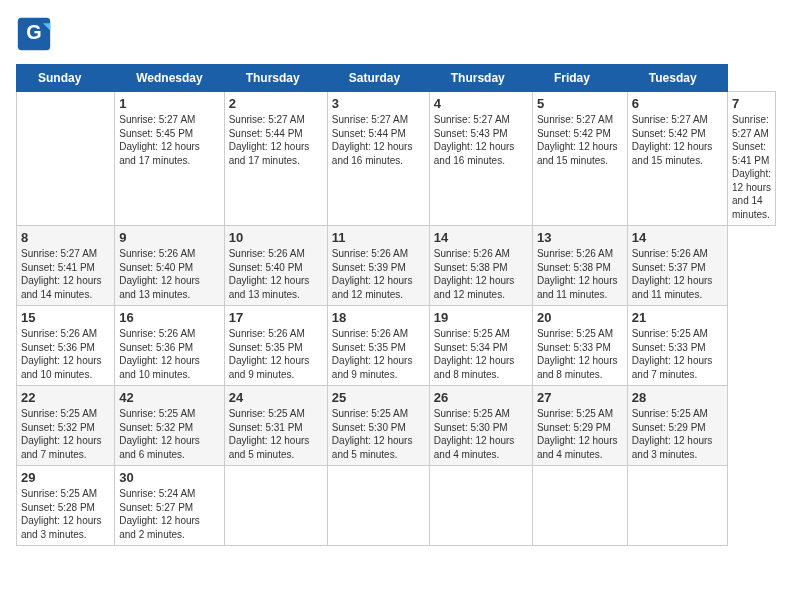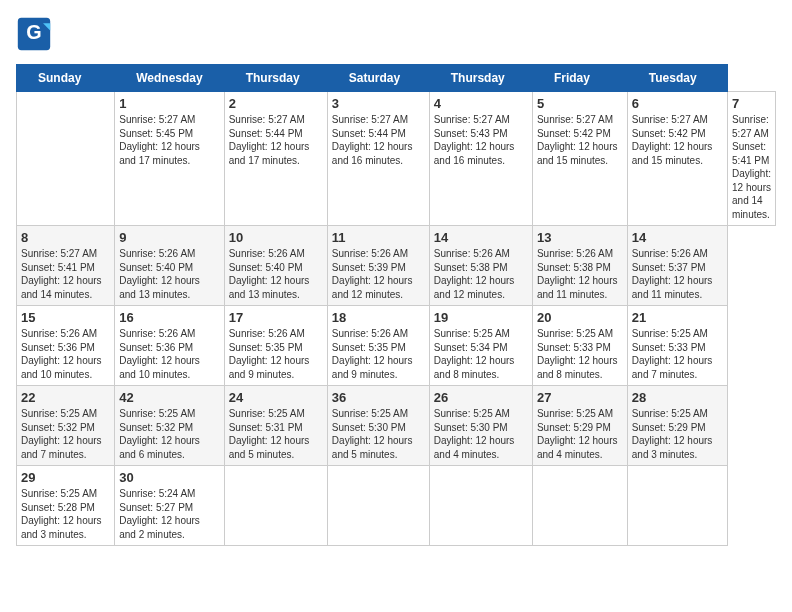--- a/index.html
+++ b/index.html
@@ -216,21 +216,21 @@
         </td>
         <td>
           <span class="day-num">42</span>
 <div class="day-info">Sunrise: 5:25 AM<br>Sunset: 5:32 PM<br>Daylight: 12 hours<br>and 6 minutes.</div>
         </td>
         <td>
           <span class="day-num">24</span>
 <div class="day-info">Sunrise: 5:25 AM<br>Sunset: 5:31 PM<br>Daylight: 12 hours<br>and 5 minutes.</div>
         </td>
         <td>
-          <span class="day-num">36</span>
+          <span class="day-num">25</span>
 <div class="day-info">Sunrise: 5:25 AM<br>Sunset: 5:30 PM<br>Daylight: 12 hours<br>and 5 minutes.</div>
         </td>
         <td>
           <span class="day-num">26</span>
 <div class="day-info">Sunrise: 5:25 AM<br>Sunset: 5:30 PM<br>Daylight: 12 hours<br>and 4 minutes.</div>
         </td>
         <td>
           <span class="day-num">27</span>
 <div class="day-info">Sunrise: 5:25 AM<br>Sunset: 5:29 PM<br>Daylight: 12 hours<br>and 4 minutes.</div>
         </td>

